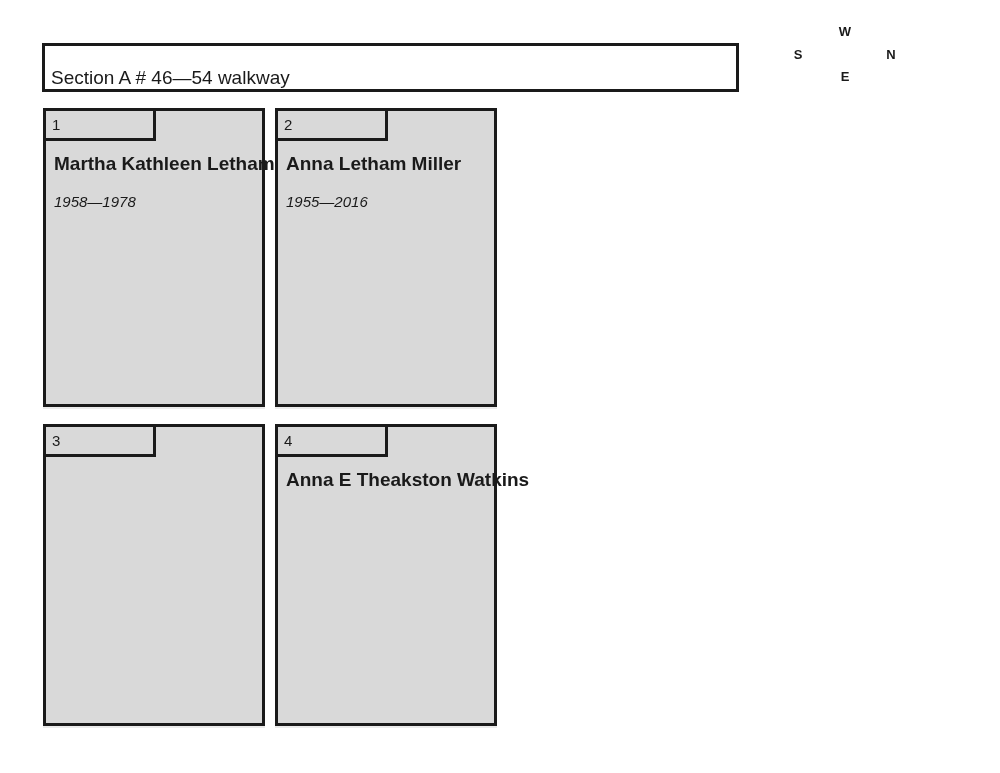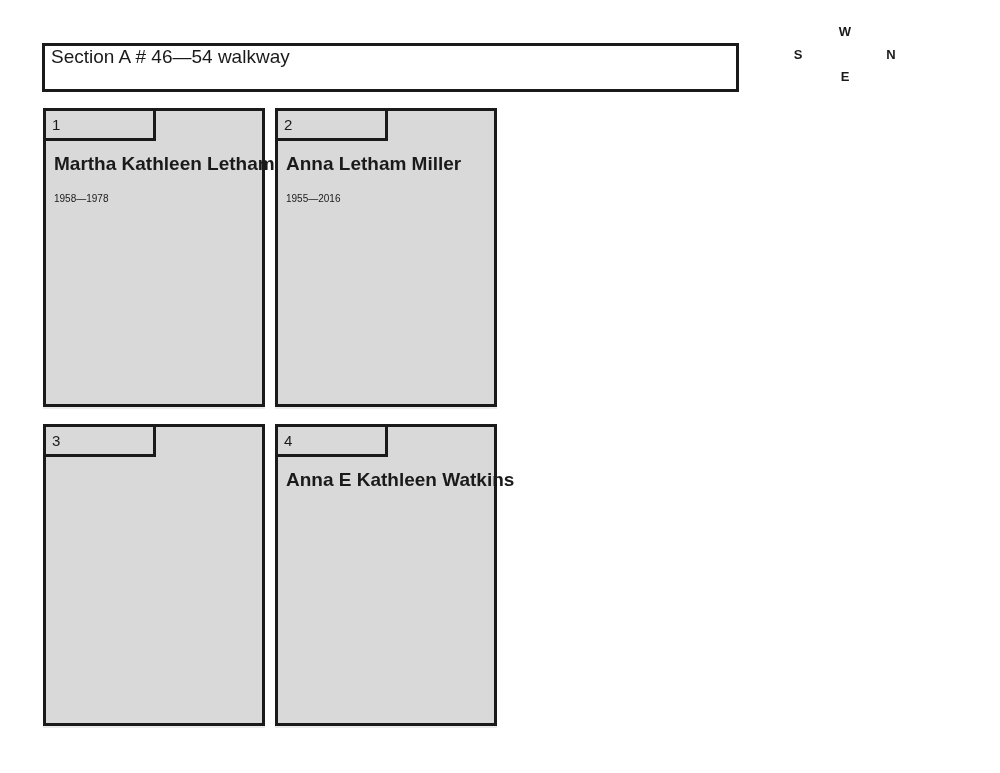--- a/index.html
+++ b/index.html
@@ -20,21 +20,21 @@
   
   .title-box {
     position: absolute;
     left: 42px;
     top: 43px;
     width: 685px;
     height: 43px;
     border: 3px solid #1a1a1a;
     background: #ffffff;
     display: flex;
-    align-items: flex-start;
+    align-items: flex-end;
     padding-left: 6px;
   }
   .title-box .title-text {
     font-size: 19px;
     font-weight: 400;
     white-space: nowrap;
   }
 
   
   .compass {
@@ -85,23 +85,24 @@
     font-weight: 400;
   }
   .plot-name {
     margin: 42px 8px 0 8px;
     font-size: 19px;
     font-weight: 700;
     white-space: nowrap;
   }
   .plot-dates {
     margin: 18px 8px 0 8px;
-    font-size: 10px;
+    font-size: 15px;
     font-weight: 400;
     white-space: nowrap;
+    font-style: italic;
   }
 </style>
 </head>
 <body>
 
 <div class="page">
 
   <div class="title-box">
     <span class="title-text">Section A # 46—54 walkway</span>
   </div>
@@ -132,16 +133,16 @@
   <div class="plot-card row2 col1">
     <div class="plot-tab">
       <span class="plot-number">3</span>
     </div>
   </div>
 
   <div class="plot-card row2 col2">
     <div class="plot-tab">
       <span class="plot-number">4</span>
     </div>
-    <div class="plot-name">Anna E Kathleen Watkins</div>
+    <div class="plot-name">Anna E Theakston Watkins</div>
   </div>
 
 </div>
 
 </body></html>

